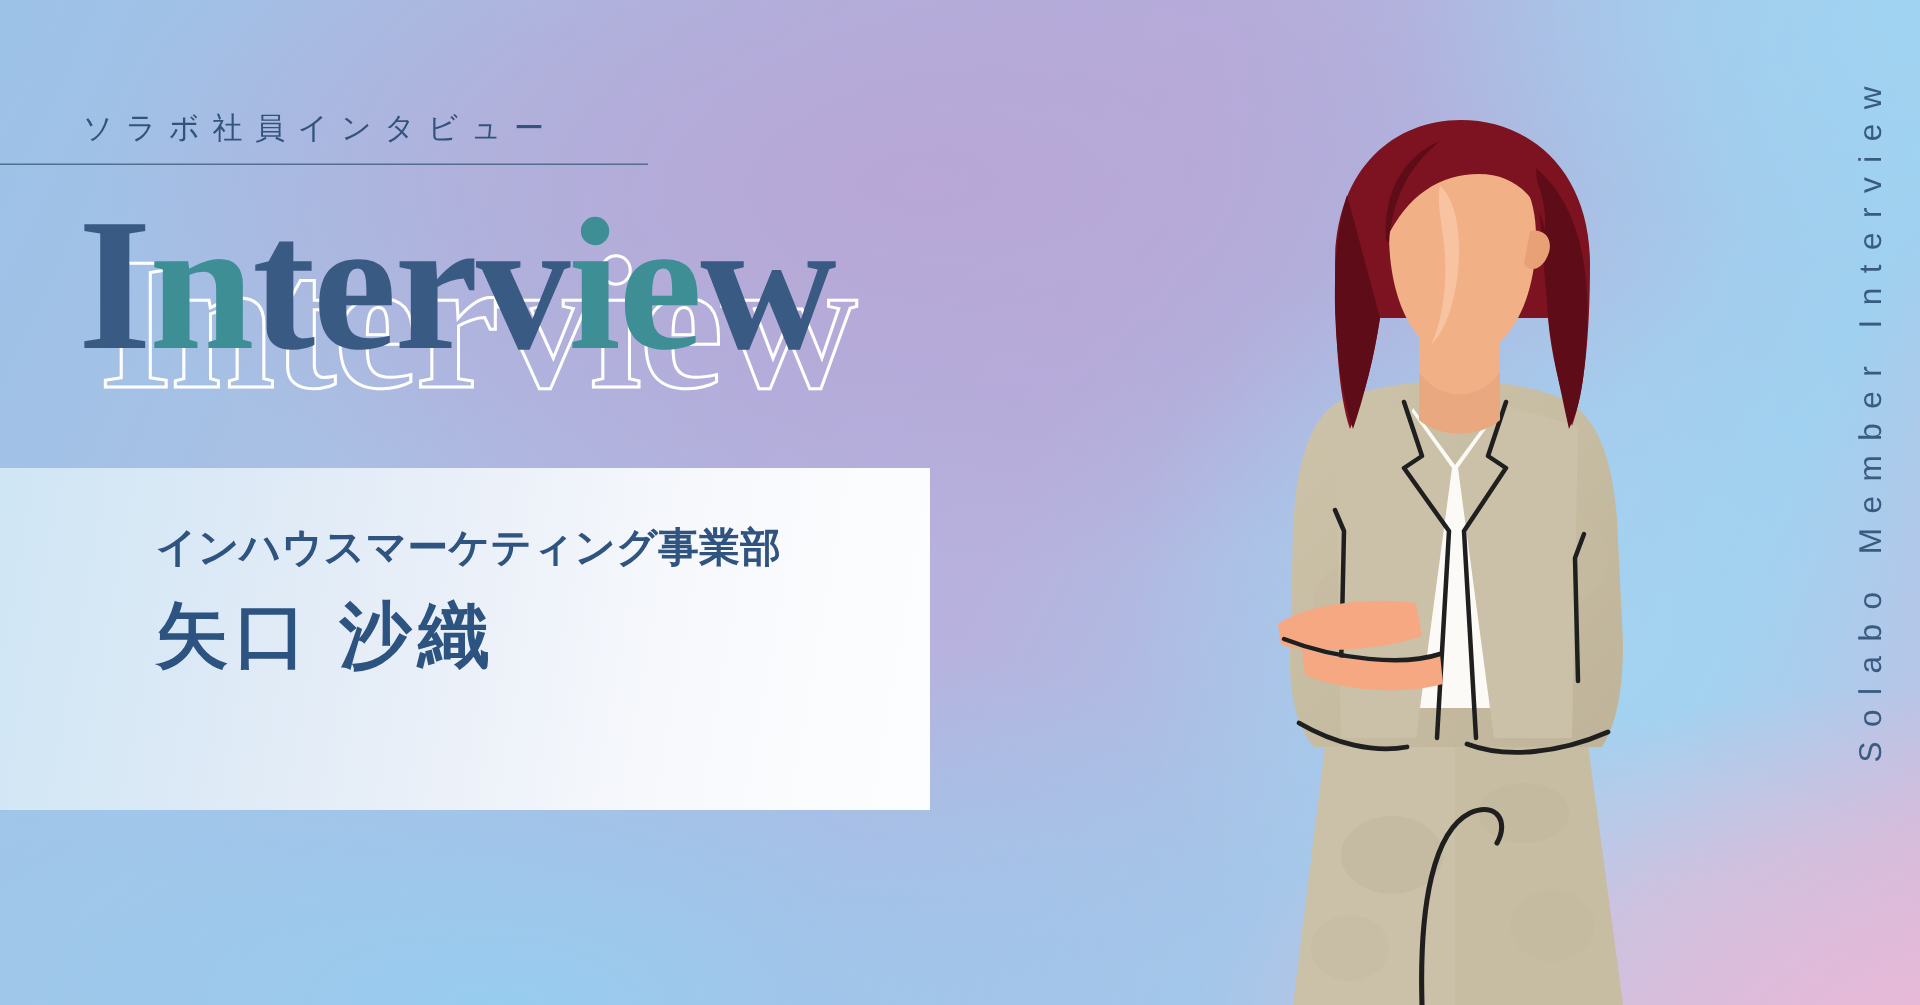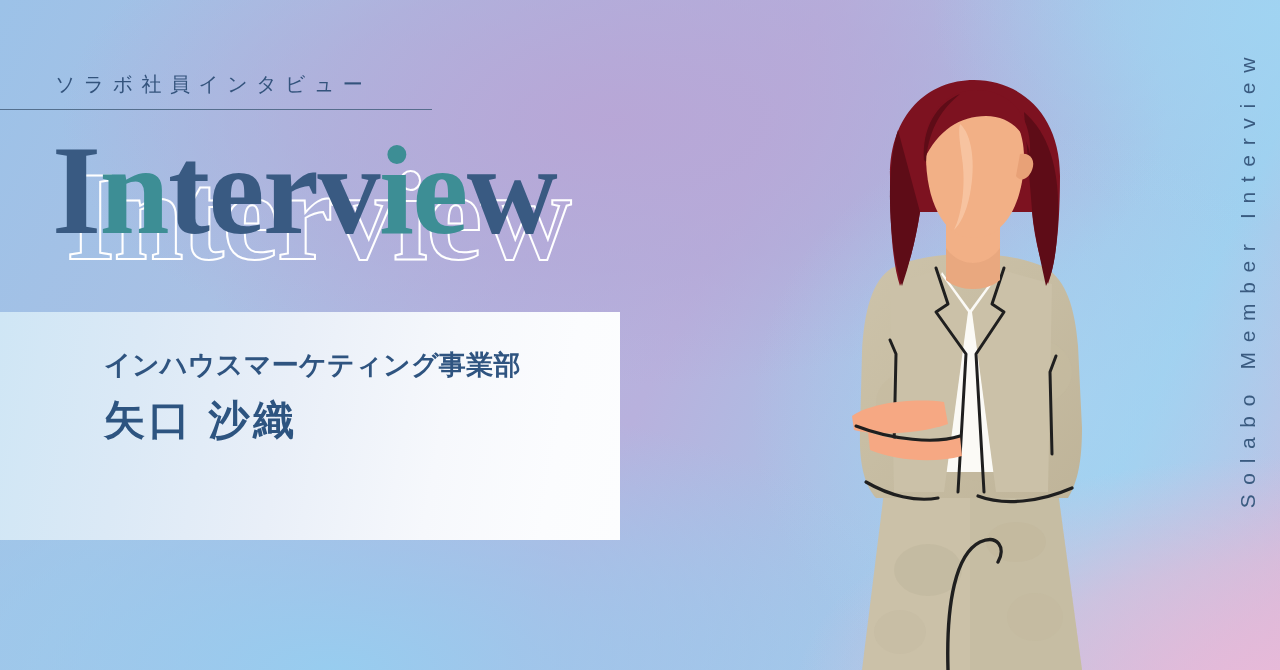--- a/index.html
+++ b/index.html
@@ -74,21 +74,20 @@
     width: 432px;
   }
   .kicker {
     margin: 0 0 0 55px;
     font-size: 20px;
     letter-spacing: 0.42em;
     font-weight: 400;
     color: #33537c;
     white-space: nowrap;
     line-height: 1.2;
-    font-family: Liberation Mono, monospace;
   }
   .kicker-rule {
     margin-top: 11px;
     height: 1px;
     width: 432px;
     background: #47617f;
     opacity: 0.85;
   }
 
   
@@ -147,21 +146,21 @@
   .dept {
     margin: 0;
     font-size: 27px;
     font-weight: 700;
     line-height: 1.42;
     color: #2f5480;
     letter-spacing: 0.012em;
   }
   .person-name {
     margin: 14px 0 0 0;
-    font-size: 41px;
+    font-size: 48px;
     font-weight: 700;
     line-height: 1.12;
     color: #2d5480;
     letter-spacing: 0.09em;
   }
 
   
   .side-label {
     position: absolute;
     right: 10px;

